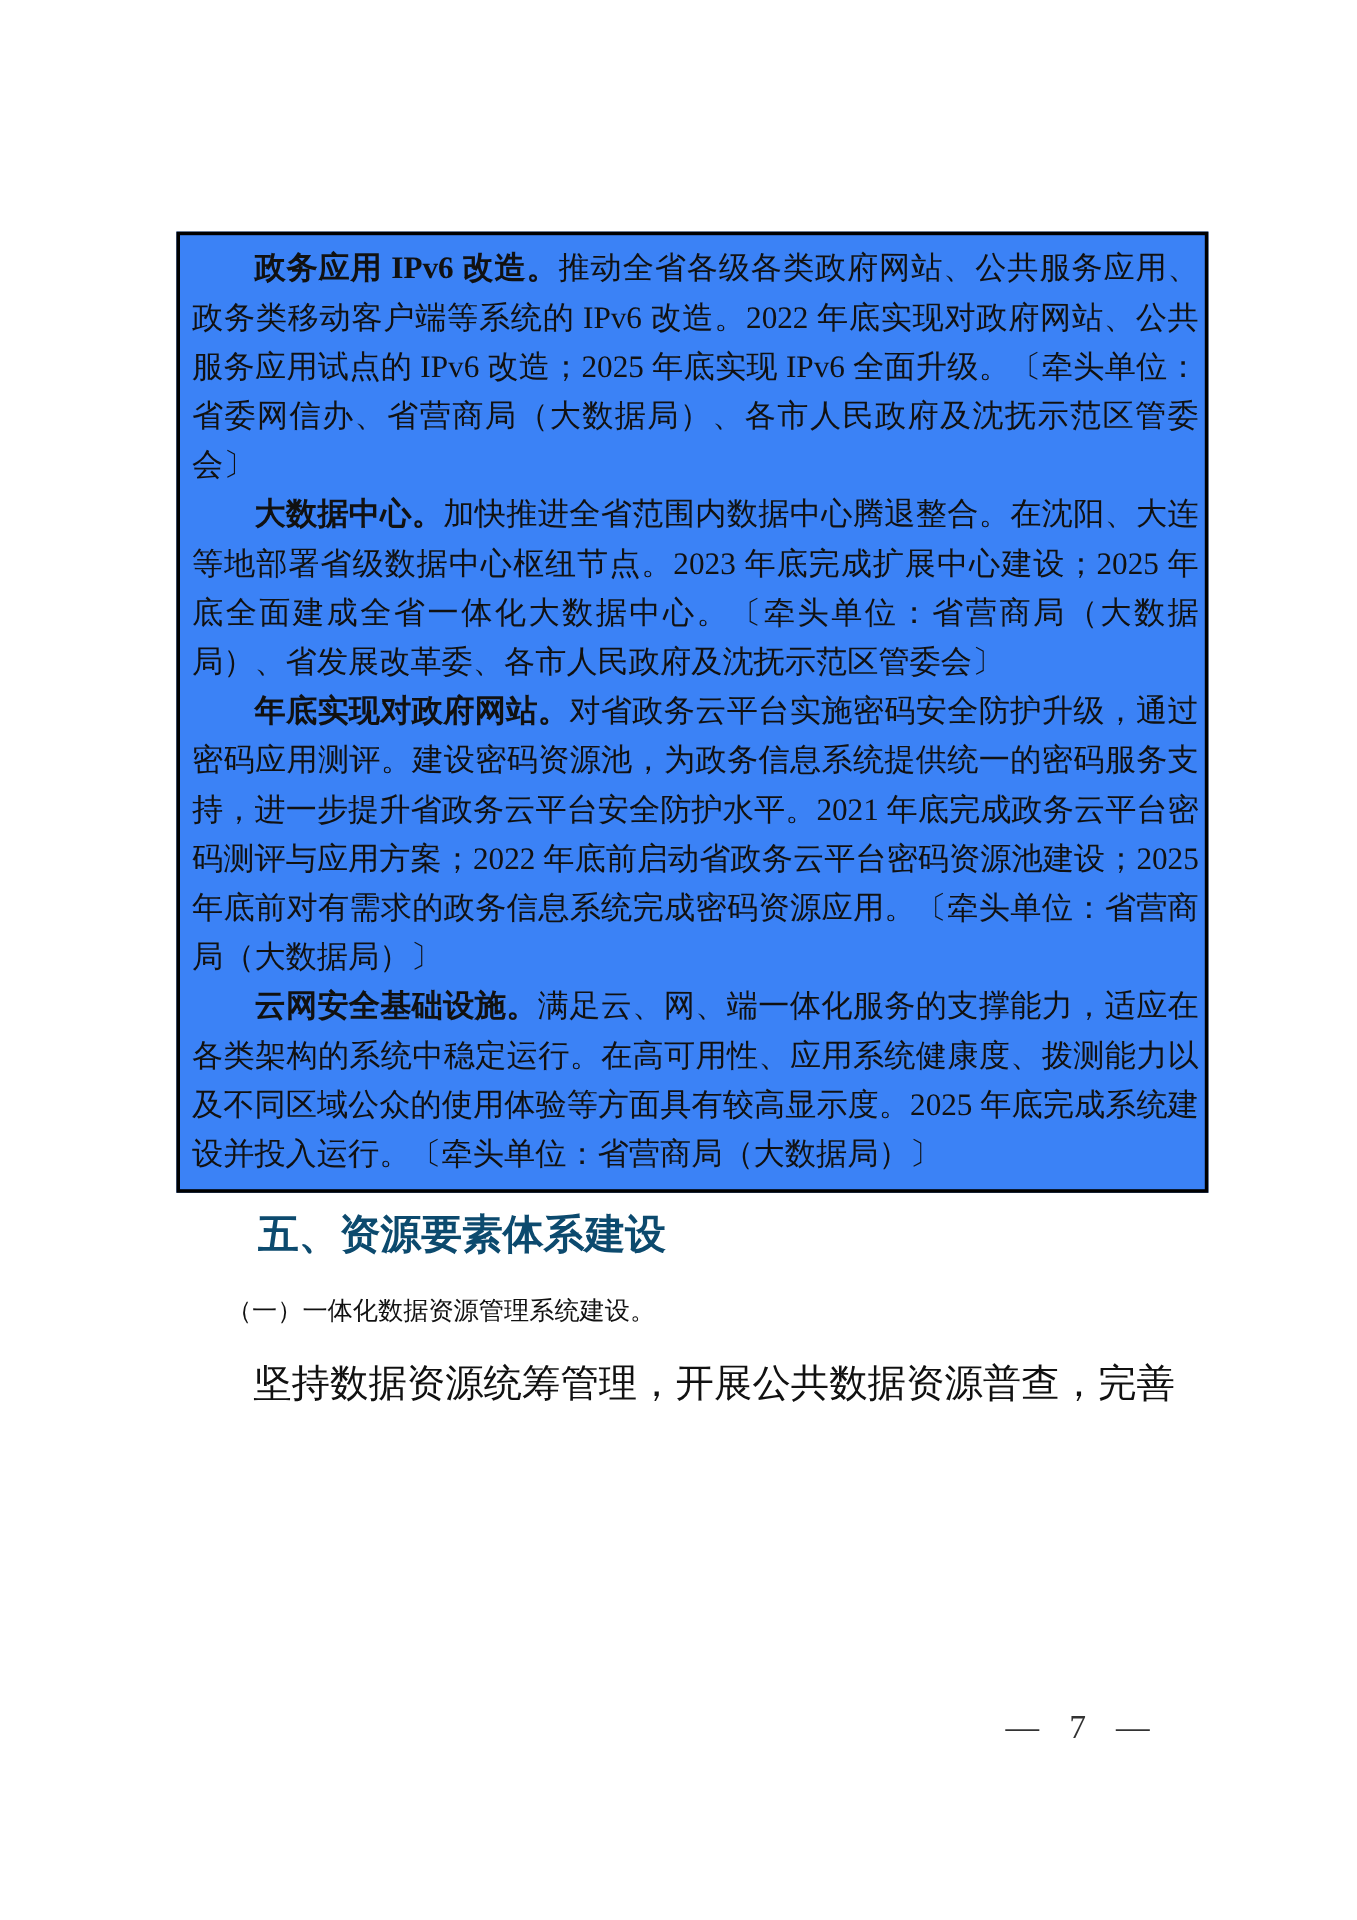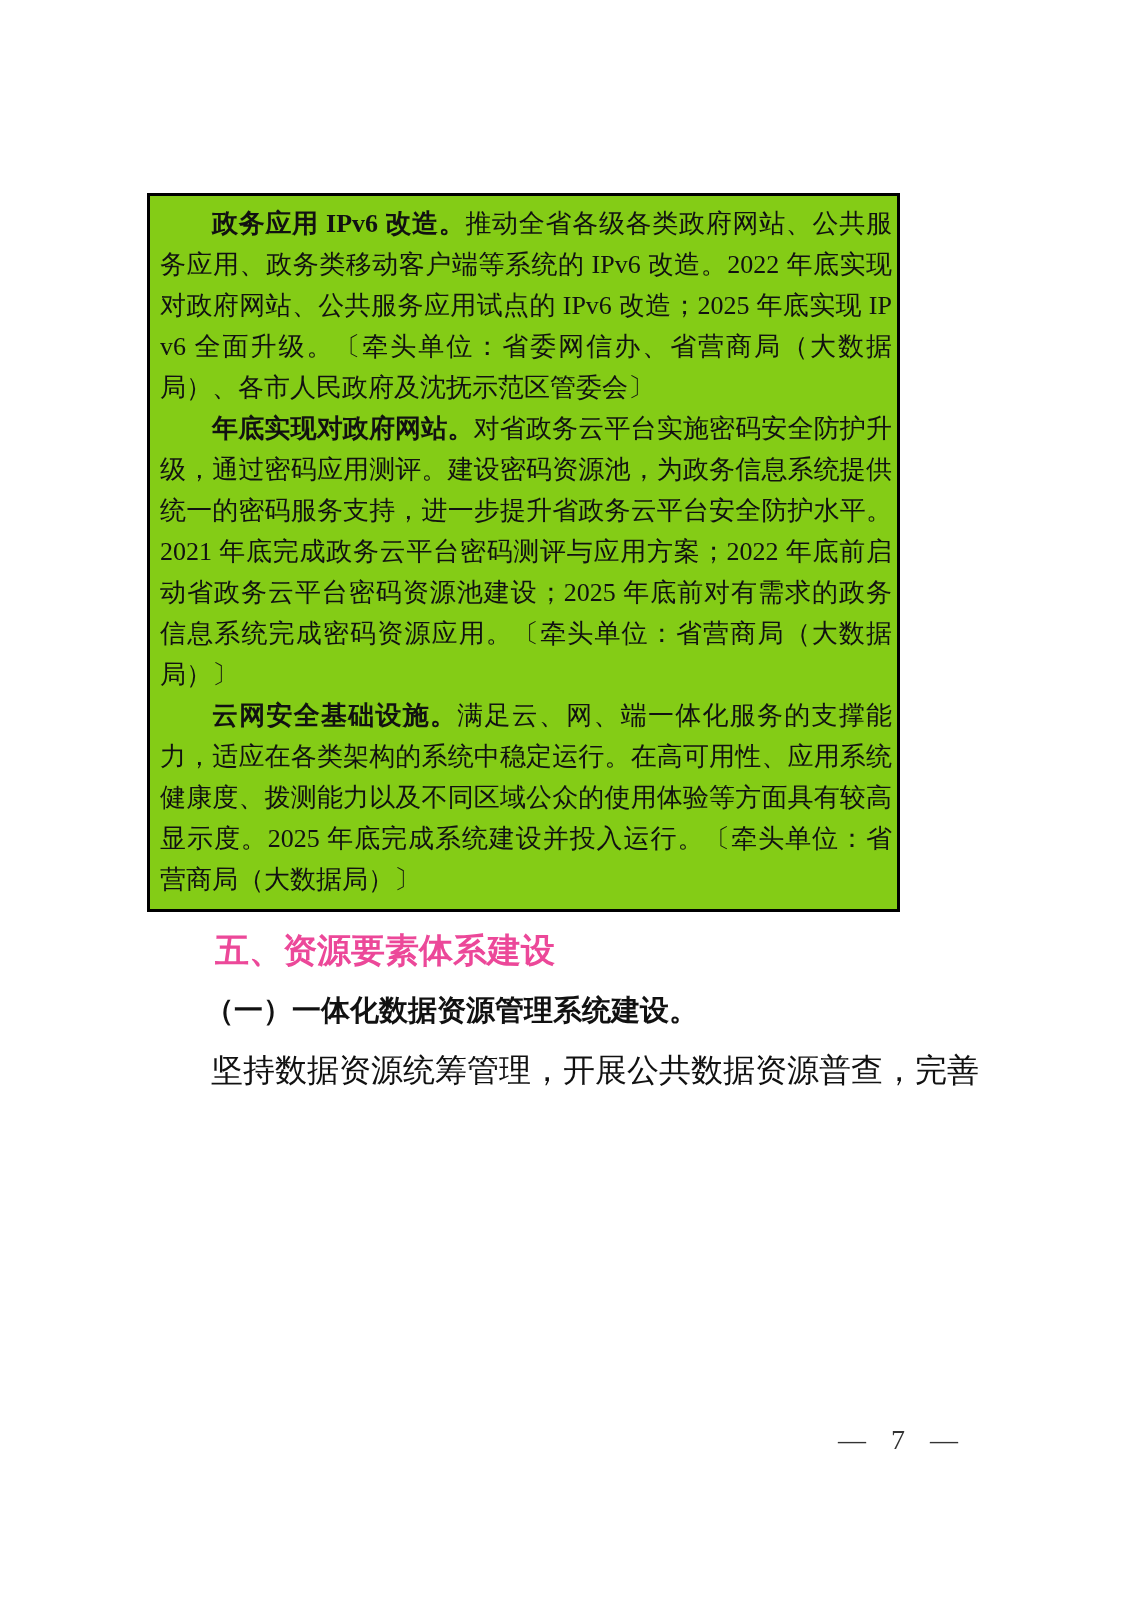--- a/index.html
+++ b/index.html
@@ -18,58 +18,58 @@
     overflow: hidden;
   }
   .content {
     position: absolute;
     left: 147px;
     top: 193px;
     width: 840px;
   }
   .box {
     box-sizing: border-box;
-    width: 753px;
+    width: 860px;
     border: 3px solid #000000;
     padding: 7px 5px 9px 10px;
-    background: #84cc16;
+    background: #3b82f6;
   }
   .box-para {
     margin: 0;
     font-size: 26px;
     line-height: 41px;
     text-align: justify;
     text-indent: 2em;
     word-break: break-all;
   }
   .lead {
     font-weight: bold;
   }
   .section-heading {
     margin: 8px 0 0 0;
     font-size: 34px;
     line-height: 60px;
     font-weight: bold;
     text-indent: 2em;
-    font-family: Liberation Sans, sans-serif;
-    color: #ec4899;
+    font-family: Liberation Mono, monospace;
+    color: #0c4a6e;
   }
   .body-para {
     margin: 0;
     font-size: 32px;
     line-height: 60px;
     text-align: justify;
     text-indent: 2em;
     word-break: break-all;
   }
   .sub-heading {
     margin: 0;
-    font-size: 29px;
+    font-size: 21px;
     line-height: 60px;
-    font-weight: bold;
+    font-weight: normal;
     text-indent: 2em;
   }
   .footer {
     position: absolute;
     top: 1420px;
     right: 172px;
     font-size: 28px;
     line-height: 40px;
     color: #333333;
     display: flex;
@@ -79,20 +79,21 @@
   }
 </style>
 </head>
 <body>
 
 <div class="page">
   <div class="content">
 
     <div class="box">
       <p class="box-para"><span class="lead">政务应用 IPv6 改造。</span><span>推动全省各级各类政府网站、公共服务应用、政务类移动客户端等系统的 IPv6 改造。2022 年底实现对政府网站、公共服务应用试点的 IPv6 改造；2025 年底实现 IPv6 全面升级。〔牵头单位：省委网信办、省营商局（大数据局）、各市人民政府及沈抚示范区管委会〕</span></p>
+      <p class="box-para"><span class="lead">大数据中心。</span><span>加快推进全省范围内数据中心腾退整合。在沈阳、大连等地部署省级数据中心枢纽节点。2023 年底完成扩展中心建设；2025 年底全面建成全省一体化大数据中心。〔牵头单位：省营商局（大数据局）、省发展改革委、各市人民政府及沈抚示范区管委会〕</span></p>
       <p class="box-para"><span class="lead">年底实现对政府网站。</span><span>对省政务云平台实施密码安全防护升级，通过密码应用测评。建设密码资源池，为政务信息系统提供统一的密码服务支持，进一步提升省政务云平台安全防护水平。2021 年底完成政务云平台密码测评与应用方案；2022 年底前启动省政务云平台密码资源池建设；2025 年底前对有需求的政务信息系统完成密码资源应用。〔牵头单位：省营商局（大数据局）〕</span></p>
       <p class="box-para"><span class="lead">云网安全基础设施。</span><span>满足云、网、端一体化服务的支撑能力，适应在各类架构的系统中稳定运行。在高可用性、应用系统健康度、拨测能力以及不同区域公众的使用体验等方面具有较高显示度。2025 年底完成系统建设并投入运行。〔牵头单位：省营商局（大数据局）〕</span></p>
     </div>
 
     <h2 class="section-heading">五、资源要素体系建设</h2>
 
 
     <p class="sub-heading">（一）一体化数据资源管理系统建设。</p>
 
     <p class="body-para">坚持数据资源统筹管理，开展公共数据资源普查，完善</p>

